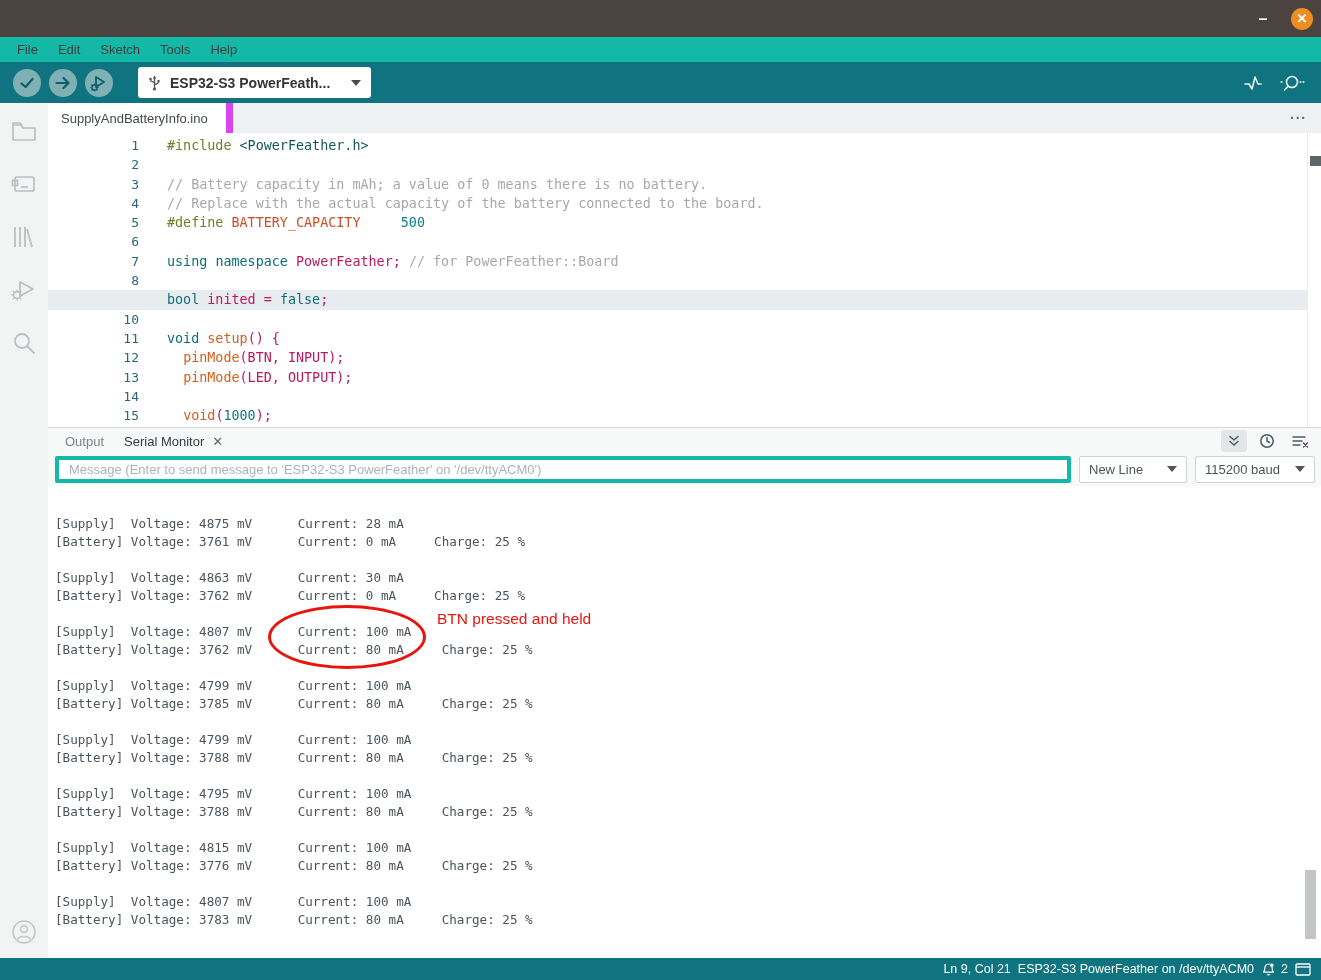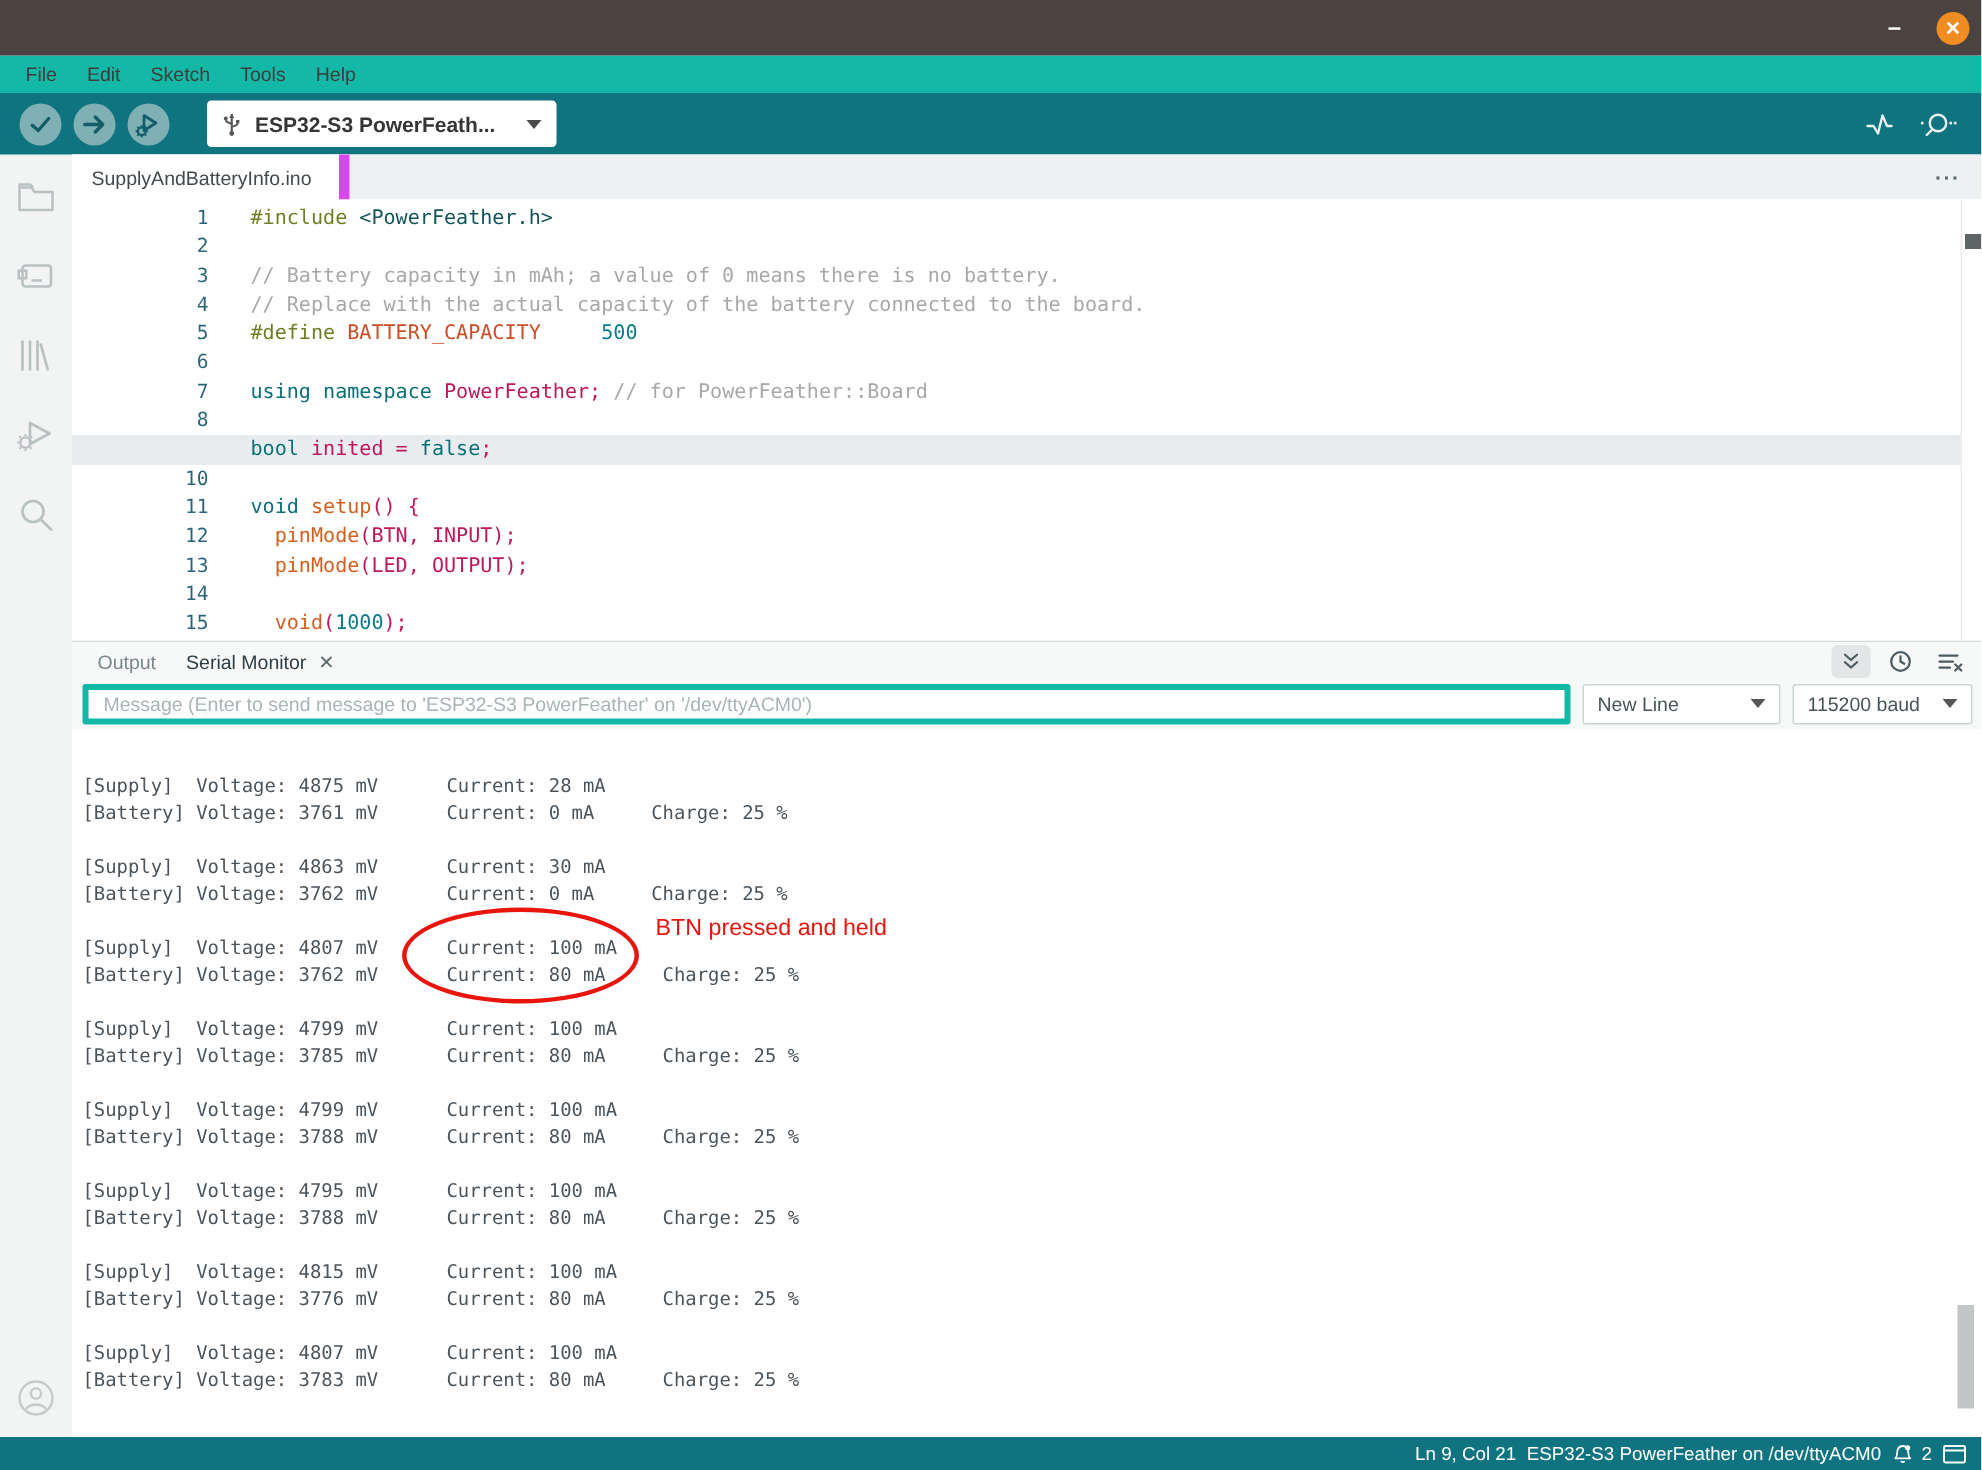--- a/index.html
+++ b/index.html
@@ -90,21 +90,21 @@
 
   .panel-inputrow { height:30px; display:flex; align-items:center; padding:0 6px 0 7px; gap:8px; }
   .msg-input { flex:1; height:27px; border:4px solid #14b8a6; border-radius:2px; background:#fff;
                font-size:13px; color:#333; padding:0 10px; outline:none;
                font-family:"Liberation Sans", sans-serif; }
   .msg-input::placeholder { color:#a9b4b7; }
   .mini-select { height:27px; background:#fff; border:1px solid #ccd4d6; border-radius:2px;
                  display:flex; align-items:center; justify-content:space-between;
                  padding:0 9px; font-size:13px; color:#485558; }
   .mini-select .caret-down { border-top-color:#555; }
-  .sel-newline { width:132px; }
+  .sel-newline { width:108px; }
   .sel-baud { width:120px; }
 
   .serial-out { flex:1; background:#fff; position:relative; overflow:hidden; margin-top:2px; }
   .serial-lines { padding:29px 0 0 7px; }
   .serial-block { margin-bottom:18px; }
   .serial-line { font-family:"DejaVu Sans Mono", monospace; font-size:12.6px; line-height:18px;
                  color:#4b545b; white-space:pre; }
   .serial-scroll-thumb { position:absolute; right:5px; top:384px; width:11px; height:69px;
                          background:#c2c6c7; }
 

